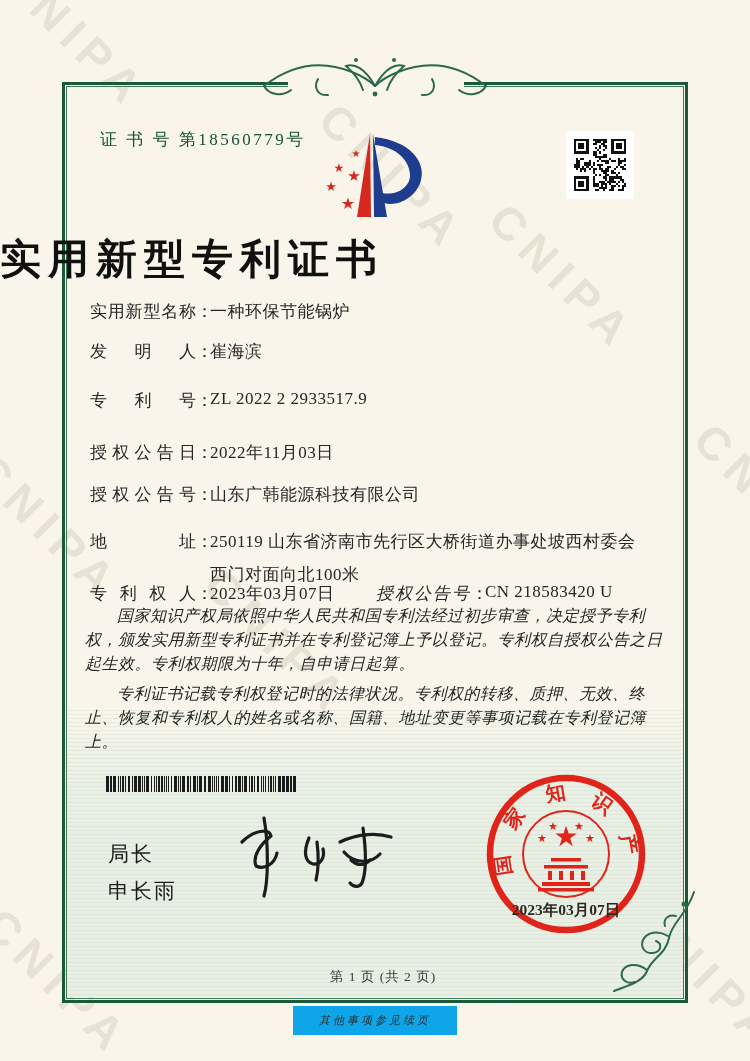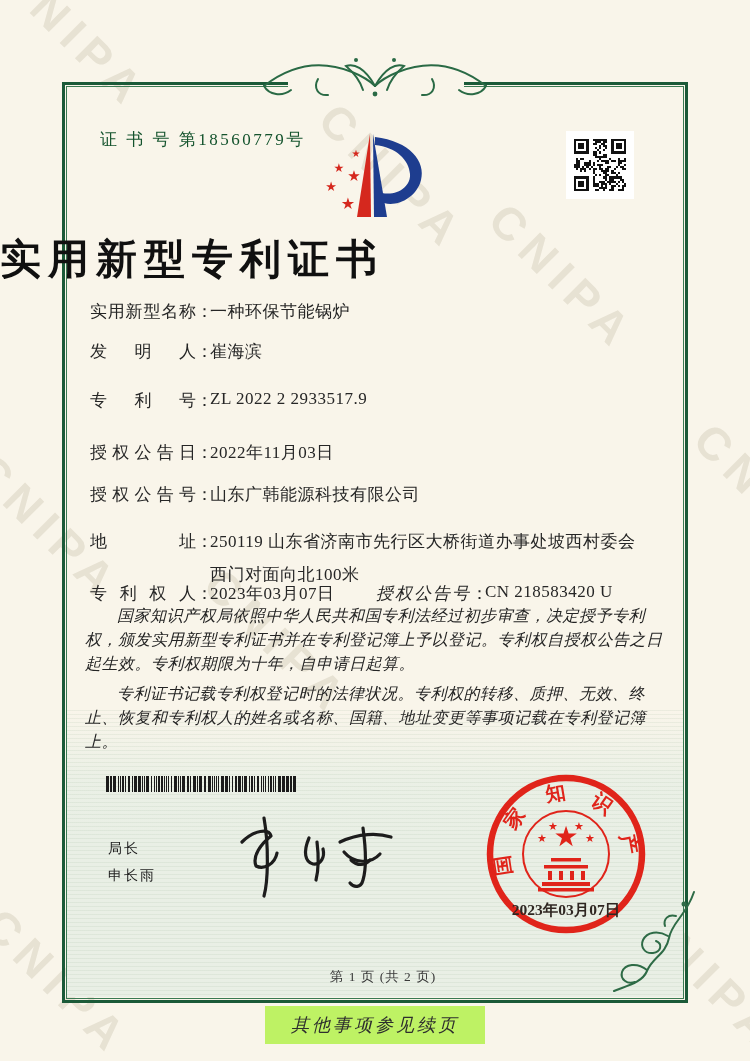--- a/index.html
+++ b/index.html
@@ -59,32 +59,32 @@
   #paras{
     position:absolute;left:85px;top:604px;width:582px;
   }
   #paras p{
     margin:0 0 6px 0;font-size:16px;line-height:24px;text-indent:2em;
     font-style:italic;color:#242424;letter-spacing:0.5px;
   }
   #barcode-wrap{position:absolute;left:106px;top:776px;width:193px;height:16px;}
   #signer{
     position:absolute;left:108px;top:840px;
-    font-family:"Liberation Sans", sans-serif;font-size:14px;color:#1c1c1c;
+    font-family:"Liberation Sans", sans-serif;font-size:21px;color:#1c1c1c;
   }
   #signer div{margin-bottom:9px;letter-spacing:2px;}
   #signature{position:absolute;left:212px;top:806px;}
   #seal{position:absolute;left:480px;top:766px;}
   #page-num{
     position:absolute;left:0;top:968px;width:750px;text-align:center;
     font-size:13.5px;color:#3a3a3a;letter-spacing:1px;padding-left:8px;
   }
   #foot-note{
     position:absolute;left:50%;top:1006px;transform:translateX(-50%);
-    background:#bef264;padding:7px 26px;font-size:18px;font-style:italic;
+    background:#0ea5e9;padding:7px 26px;font-size:11px;font-style:italic;
     letter-spacing:3px;color:#2e2e2e;white-space:nowrap;
   }
   
   #orn-mask{
     position:absolute;left:288px;top:76px;width:176px;height:14px;background:#f9f5ea;
   }
   #orn-top{position:absolute;left:258px;top:46px;}
   #orn-corner{position:absolute;left:606px;top:886px;}
 </style>
 </head>

